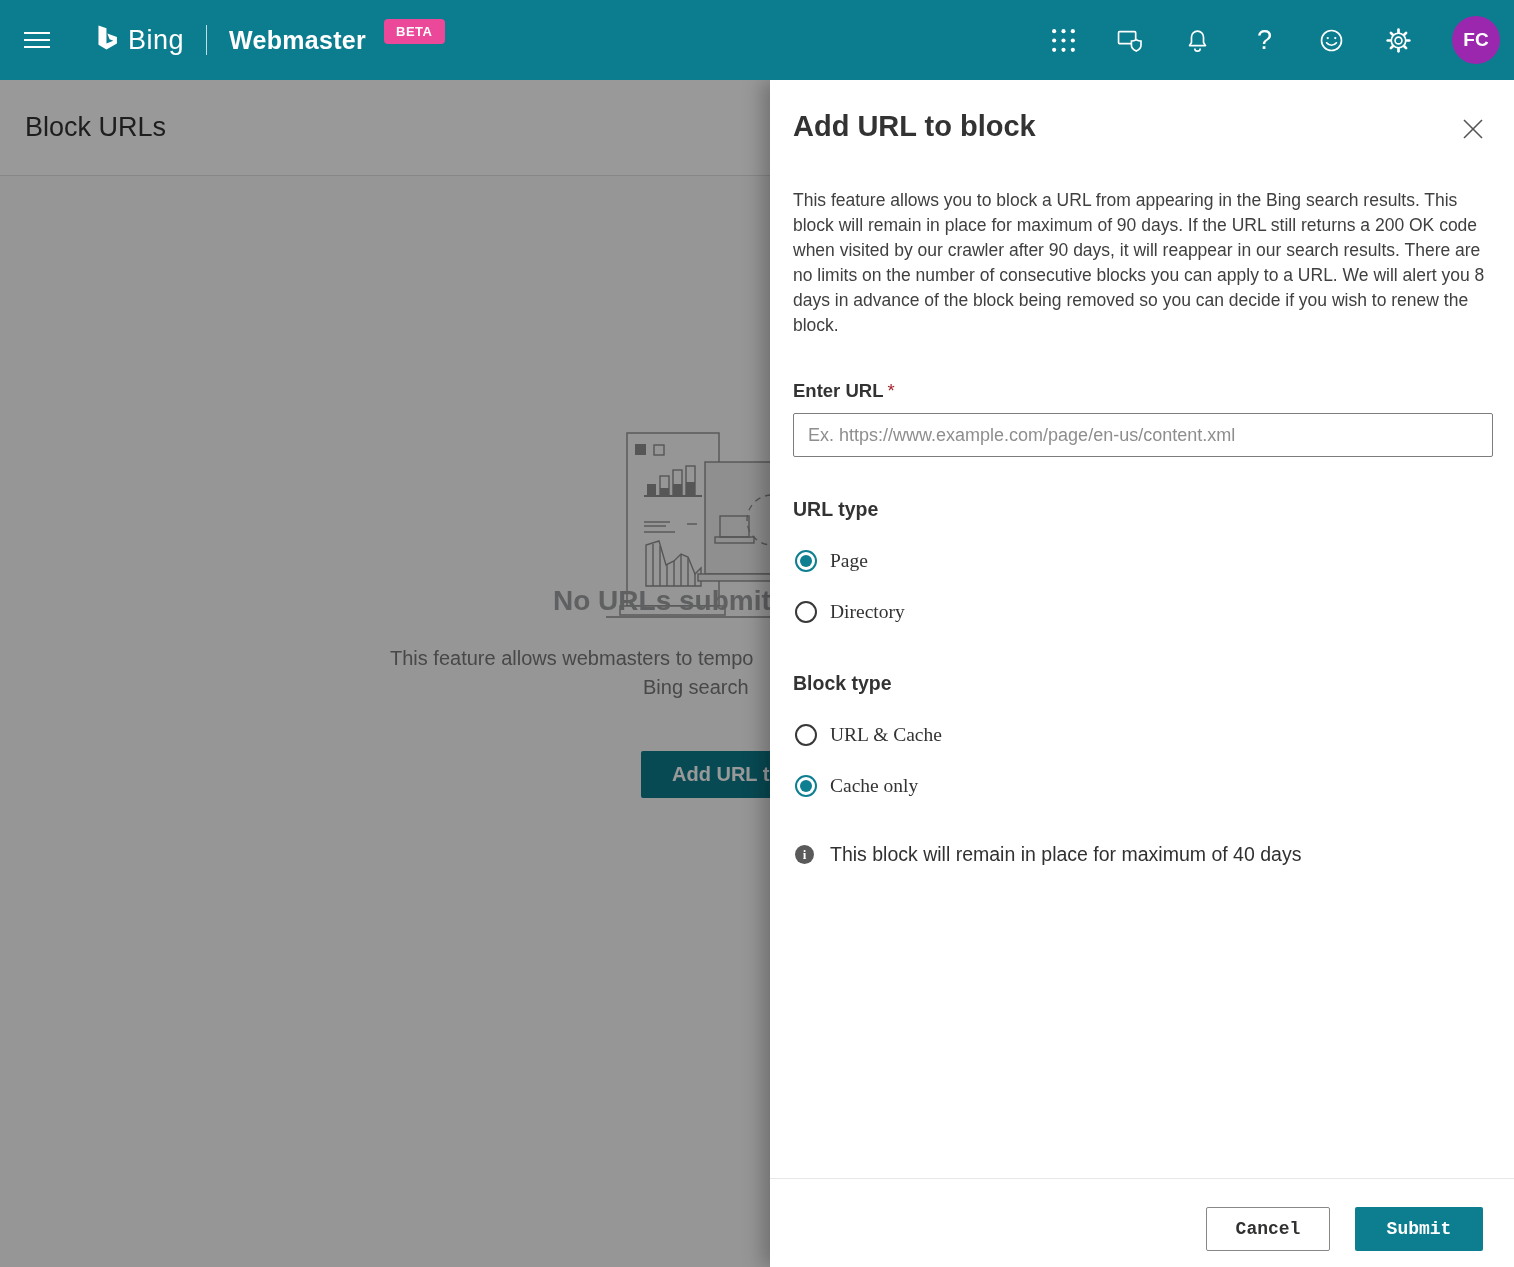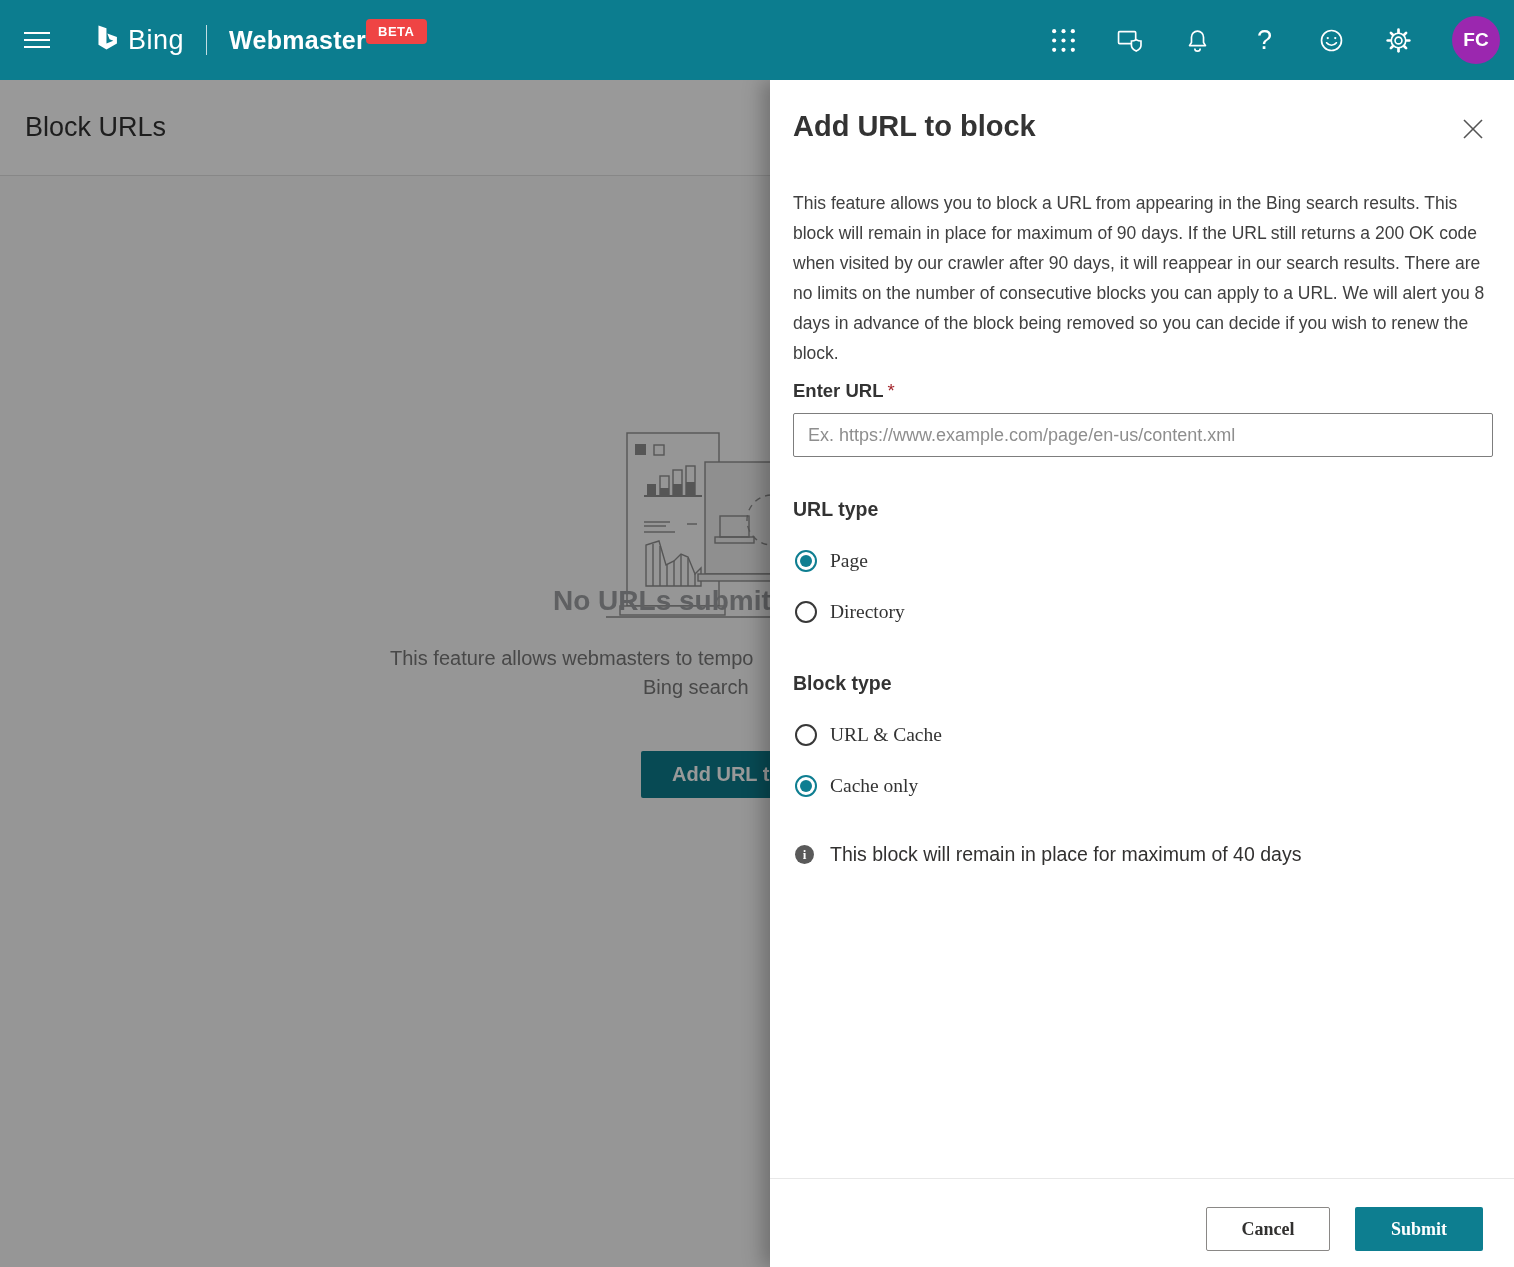--- a/index.html
+++ b/index.html
@@ -10,21 +10,21 @@
   
   .topbar { position:absolute; top:0; left:0; width:100%; height:80px;
             background:#0c7d8f; display:flex; align-items:center; color:#fff; z-index:30; }
   .hamburger { width:26px; margin-left:24px; cursor:pointer; }
   .hamburger span { display:block; height:2px; background:#fff; margin:5px 0; }
   .brand { display:flex; align-items:center; margin-left:44px; }
   .bing-b { width:26px; height:32px; margin-right:8px; }
   .bing-name { font-size:27px; font-weight:400; letter-spacing:.5px; }
   .brand-divider { width:1px; height:30px; background:rgba(255,255,255,.75); margin:0 22px; }
   .product-name { font-size:25px; font-weight:700; letter-spacing:.3px; }
-  .beta-badge { transform:translateY(-9px); background:#ef4444; color:#fff;
+  .beta-badge { margin-left:18px; transform:translateY(-9px); background:#ec4899; color:#fff;
                 font-size:13px; font-weight:700; letter-spacing:.5px; padding:5px 12px; border-radius:4px; }
   .top-icons { margin-left:auto; display:flex; align-items:center; gap:40px; padding-right:14px; }
   .top-icon { width:27px; height:27px; display:flex; align-items:center; justify-content:center; cursor:pointer; }
   .top-icon svg { width:27px; height:27px; }
   .qmark { font-size:27px; font-weight:400; color:#fff; line-height:1; }
   .avatar { width:48px; height:48px; border-radius:50%; background:#9b27af; color:#fff;
             display:flex; align-items:center; justify-content:center; font-size:19px; font-weight:700; cursor:pointer; }
 
   
   .main { position:absolute; top:80px; left:0; width:100%; height:1187px; background:#fafafa; }
@@ -41,41 +41,41 @@
   
   .scrim { position:absolute; top:80px; left:0; width:100%; height:1187px; background:rgba(0,0,0,.40); z-index:10; }
 
   
   .drawer { position:absolute; top:80px; left:770px; width:744px; height:1187px; background:#fff;
             z-index:20; box-shadow:-8px 0 18px rgba(0,0,0,.25); }
   .drawer-title { position:absolute; left:23px; top:30px; font-size:29px; font-weight:600; color:#333; }
   .close-btn { position:absolute; right:28px; top:36px; width:26px; height:26px; cursor:pointer; }
   .close-btn svg { width:26px; height:26px; }
   .drawer-desc { position:absolute; left:23px; top:108px; width:700px; font-size:17.5px;
-                 line-height:30px; color:#404040; }
+                 line-height:25px; color:#404040; }
   .field-label { position:absolute; left:23px; top:300px; font-size:18.5px; font-weight:700; color:#333; }
   .req { color:#a4262c; font-weight:400; margin-left:4px; }
   .url-input { position:absolute; left:23px; top:333px; width:700px; height:44px; border:1px solid #7d7d7d;
                border-radius:2px; font-size:18px; color:#8b5cf6; padding:0 14px;
                font-family:"Liberation Sans", sans-serif; }
   .url-input::placeholder { color:#8e8e8e; opacity:1; }
   .group-label { position:absolute; left:23px; font-size:19.5px; font-weight:700; color:#333; }
   .radio-row { position:absolute; left:25px; display:flex; align-items:center; gap:13px; cursor:pointer; }
   .radio { width:22px; height:22px; border-radius:50%; border:2px solid #383838; background:#fff; position:relative; flex:none; }
   .radio.checked { border-color:#0e7e91; }
   .radio.checked::after { content:""; position:absolute; inset:3px; border-radius:50%; background:#0e7e91; }
   .radio-label { font-size:19.5px; color:#333;font-family:Liberation Serif, serif; }
   .info-row { position:absolute; left:25px; top:763px; display:flex; align-items:center; gap:16px; }
   .info-icon { width:19px; height:19px; border-radius:50%; background:#5a5a5a; color:#fff; flex:none;
                display:flex; align-items:center; justify-content:center; font-size:13px; font-weight:700;
                font-family:"Liberation Serif", serif; }
   .info-text { font-size:19.5px; color:#323130; }
   .drawer-footer { position:absolute; left:0; bottom:0; width:100%; height:89px; border-top:1px solid #e8e8e8; }
   .btn { position:absolute; top:28px; height:44px; border-radius:2px; font-size:18px; font-weight:600;
-         font-family:Liberation Serif, serif; cursor:pointer; }
+         font-family:Liberation Mono, monospace; cursor:pointer; }
   .btn-cancel { right:184px; width:124px; background:#fff; border:1px solid #8a8886; color:#323130; }
   .btn-submit { right:31px; width:128px; background:#0d7e90; border:none; color:#fff; }
 </style>
 </head>
 <body>
 
 <div class="stage">
 
   <div class="topbar">
     <div class="hamburger">

